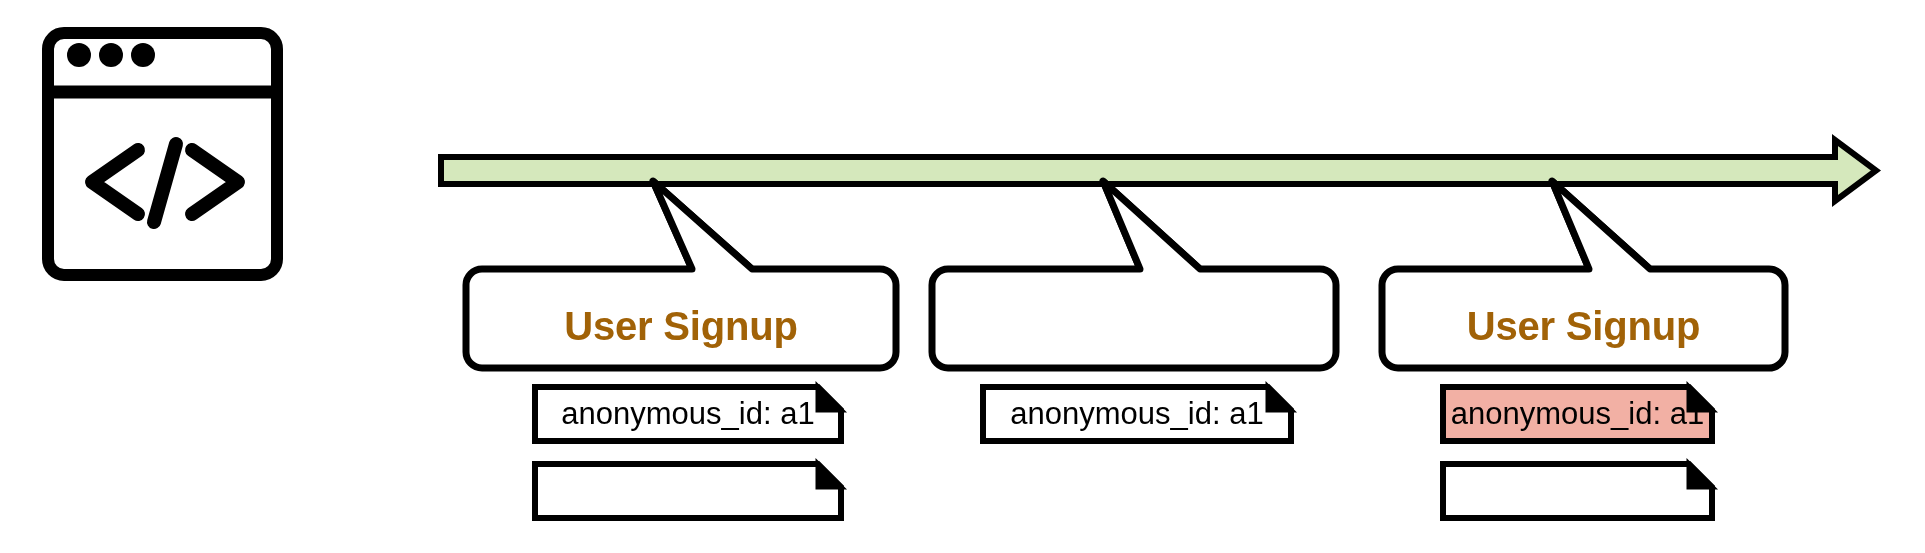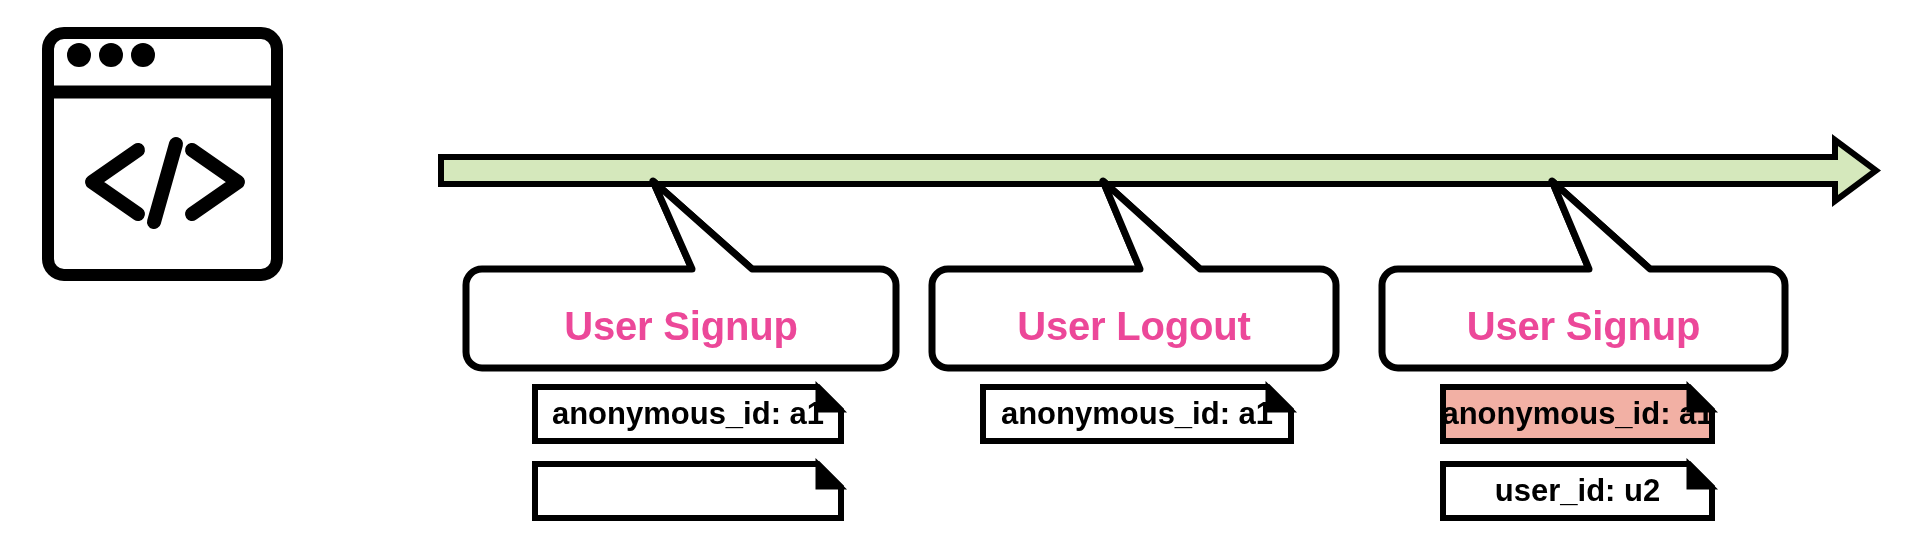--- a/index.html
+++ b/index.html
@@ -30,28 +30,28 @@
     position: absolute;
     display: flex;
     align-items: center;
     justify-content: center;
     text-align: center;
     pointer-events: none;
   }
   .event-title {
     font-size: 40px;
     font-weight: bold;
-    color: #ec4899;
+    color: #a16207;
     letter-spacing: -0.2px;
     white-space: nowrap;
     text-align: right;
   }
   .note-text {
     font-size: 31px;
-    font-weight: bold;
+    font-weight: normal;
     color: #000000;
     white-space: nowrap;
   }
 </style>
 </head>
 <body>
 
 <div id="canvas">
 
   <svg id="vector-layer" viewBox="0 0 1925 553" xmlns="http://www.w3.org/2000/svg">
@@ -133,23 +133,21 @@
       <path d="M 1689 464 L 1712 487 L 1689 487 Z" fill="#000000" stroke="#000000" stroke-width="5" stroke-linejoin="miter"></path>
     </g>
 
   </svg>
 
   <div class="node-label event-title" style="left:466px; top:285px; width:430px; height:83px;">User Signup</div>
 
   <div class="node-label note-text" style="left:535px; top:387px; width:306px; height:54px;">anonymous_id: a1</div>
 
 
-  <div class="node-label event-title" style="left:932px; top:285px; width:404px; height:83px;">User Logout</div>
 
   <div class="node-label note-text" style="left:983px; top:387px; width:308px; height:54px;">anonymous_id: a1</div>
 
   <div class="node-label event-title" style="left:1382px; top:285px; width:403px; height:83px;">User Signup</div>
 
   <div class="node-label note-text" style="left:1443px; top:387px; width:269px; height:54px;">anonymous_id: a1</div>
 
-  <div class="node-label note-text" style="left:1443px; top:464px; width:269px; height:54px;">user_id: u2</div>
 
 </div>
 
 </body></html>

